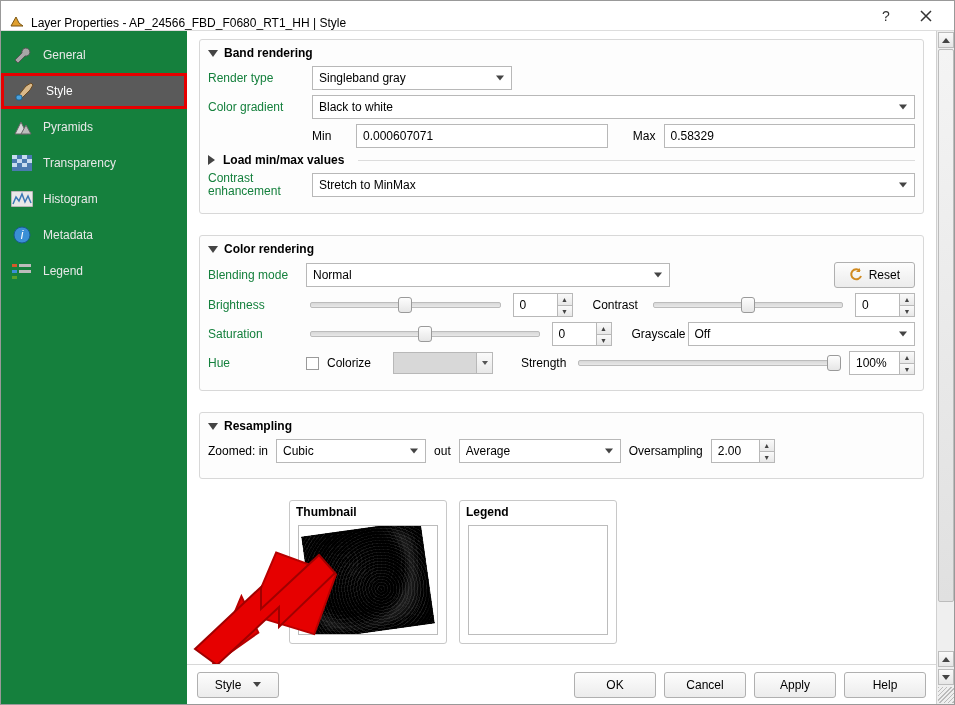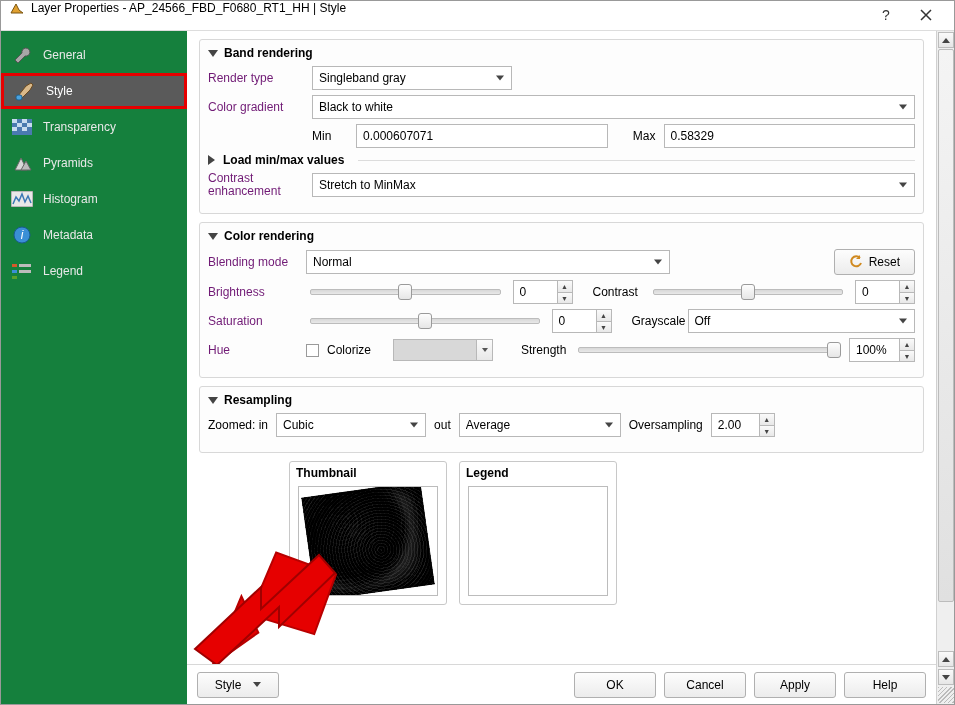--- a/index.html
+++ b/index.html
@@ -1,39 +1,39 @@
 <!DOCTYPE html>
 <html><head>
 <meta charset="utf-8">
 <style>
 * { box-sizing: border-box; margin: 0; padding: 0; font-family: "Segoe UI", Tahoma, sans-serif; font-size: 12px; }
 body { background: #fff; width: 955px; height: 705px; overflow: hidden; }
 
 .window { width: 955px; height: 705px; display: flex; flex-direction: column; border: 1px solid #999; }
-.titlebar { height: 30px; background: #fff; display: flex; align-items: flex-start; padding: 0 8px; border-bottom: 1px solid #ddd; }
+.titlebar { height: 30px; background: #fff; display: flex; align-items: flex-end; padding: 0 8px; border-bottom: 1px solid #ddd; }
 .titlebar .app-icon { width: 16px; height: 16px; margin-right: 6px; }
 .titlebar .title { flex: 1; font-size: 12px; }
 .titlebar .winbtn { width: 40px; height: 28px; display: flex; align-items: center; justify-content: center; font-size: 14px; color: #333; }
 
 .body { flex: 1; display: flex; min-height: 0; }
 .sidebar { width: 186px; background: #15803d; display: flex; flex-direction: column; padding-top: 6px; }
 .sidebar-item { height: 36px; display: flex; align-items: center; padding: 0 10px; color: #e8e8e8; gap: 10px; }
 .sidebar-item .side-icon { width: 22px; height: 20px; display: flex; align-items: center; justify-content: center; }
 .sidebar-item.selected { background: #5a5a5a; border: 3px solid #e60000; border-left-width: 3px; border-right-width: 3px; color: #fff; }
 
 .content-wrap { flex: 1; display: flex; min-height: 0; }
 .content { flex: 1; display: flex; flex-direction: column; min-height: 0; }
 .scroll-area { flex: 1; overflow: hidden; padding: 6px 6px 0 6px; position: relative; }
 .panel { padding: 2px 6px 6px 6px; }
-.group { border: 1px solid #d8d8d8; border-radius: 3px; margin-bottom: 8px; padding: 6px 8px 10px 8px; background: #fdfdfd; }
+.group { border: 1px solid #d8d8d8; border-radius: 3px; margin-bottom: 21px; padding: 6px 8px 10px 8px; background: #fdfdfd; }
 .group-head { display: flex; align-items: center; gap: 6px; font-weight: bold; margin-bottom: 6px; }
 .tri { width: 0; height: 0; border-left: 5px solid transparent; border-right: 5px solid transparent; border-top: 7px solid #444; }
 .tri.closed { border-top: 5px solid transparent; border-bottom: 5px solid transparent; border-left: 7px solid #444; border-right: 0; }
 .row { display: flex; align-items: center; gap: 8px; margin: 5px 0; }
-.lbl { width: 96px; color: #701a75; }
+.lbl { width: 96px; color: #15803d; }
 .lbl.wide { width: 90px; }
 select, input[type=text] { height: 24px; border: 1px solid #b8b8b8; background: #fff; padding: 0 6px; font-size: 12px; }
 select.flex, input.flex { flex: 1; }
 select.mid { width: 200px; }
 .select-wrap { position: relative; }
 .select-wrap::after { content: ""; position: absolute; right: 8px; top: 50%; transform: translateY(-50%); width: 0; height: 0; border-left: 4px solid transparent; border-right: 4px solid transparent; border-top: 5px solid #444; pointer-events: none; }
 select { appearance: none; -webkit-appearance: none; padding-right: 22px; }
 
 .slider { flex: 1; height: 6px; background: linear-gradient(#d8d8d8,#e8e8e8); border: 1px solid #bcbcbc; border-radius: 2px; position: relative; margin: 0 4px; }
 .slider .thumb { position: absolute; top: -6px; width: 14px; height: 16px; background: linear-gradient(#fdfdfd,#e6e6e6); border: 1px solid #9a9a9a; border-radius: 3px; left: 50%; transform: translateX(-50%); }
@@ -112,43 +112,43 @@
         <span class="side-icon">
             <svg width="22" height="20" viewBox="0 0 22 20">
               <path d="M4 15 L12 5 L17 2 L19 4 L16 9 L8 17 Z" fill="#d9b98a" stroke="#6b4a1f"></path>
               <rect x="2" y="14" width="6" height="5" rx="2" fill="#4aa3e0" stroke="#1f5e8a"></rect>
             </svg>
           </span>
         <span>Style</span>
       </div>
       <div class="sidebar-item">
         <span class="side-icon">
+            <svg width="22" height="18" viewBox="0 0 22 18">
+              <polygon points="4,16 10,4 16,16" fill="#d8d8d8" stroke="#666"></polygon>
+              <polygon points="10,16 15,7 20,16" fill="#bcbcbc" stroke="#666"></polygon>
+            </svg>
+          </span>
+        <span>Pyramids</span>
+      </div>
+      <div class="sidebar-item">
+        <span class="side-icon">
             <svg width="20" height="16" viewBox="0 0 20 16">
               <rect width="20" height="16" fill="#4a7ab0"></rect>
               <rect x="0" y="0" width="5" height="4" fill="#c7dbef"></rect>
               <rect x="10" y="0" width="5" height="4" fill="#c7dbef"></rect>
               <rect x="5" y="4" width="5" height="4" fill="#c7dbef"></rect>
               <rect x="15" y="4" width="5" height="4" fill="#c7dbef"></rect>
               <rect x="0" y="8" width="5" height="4" fill="#c7dbef"></rect>
               <rect x="10" y="8" width="5" height="4" fill="#c7dbef"></rect>
             </svg>
           </span>
         <span>Transparency</span>
       </div>
       <div class="sidebar-item">
         <span class="side-icon">
-            <svg width="22" height="18" viewBox="0 0 22 18">
-              <polygon points="4,16 10,4 16,16" fill="#d8d8d8" stroke="#666"></polygon>
-              <polygon points="10,16 15,7 20,16" fill="#bcbcbc" stroke="#666"></polygon>
-            </svg>
-          </span>
-        <span>Pyramids</span>
-      </div>
-      <div class="sidebar-item">
-        <span class="side-icon">
             <svg width="22" height="16" viewBox="0 0 22 16">
               <rect x="0" y="0" width="22" height="16" fill="#e8e8e8" stroke="#888"></rect>
               <polyline points="2,13 5,6 8,10 11,3 14,11 17,5 20,12" fill="none" stroke="#3a78b5" stroke-width="1.5"></polyline>
             </svg>
           </span>
         <span>Histogram</span>
       </div>
       <div class="sidebar-item">
         <span class="side-icon">
             <svg width="18" height="18" viewBox="0 0 18 18">

